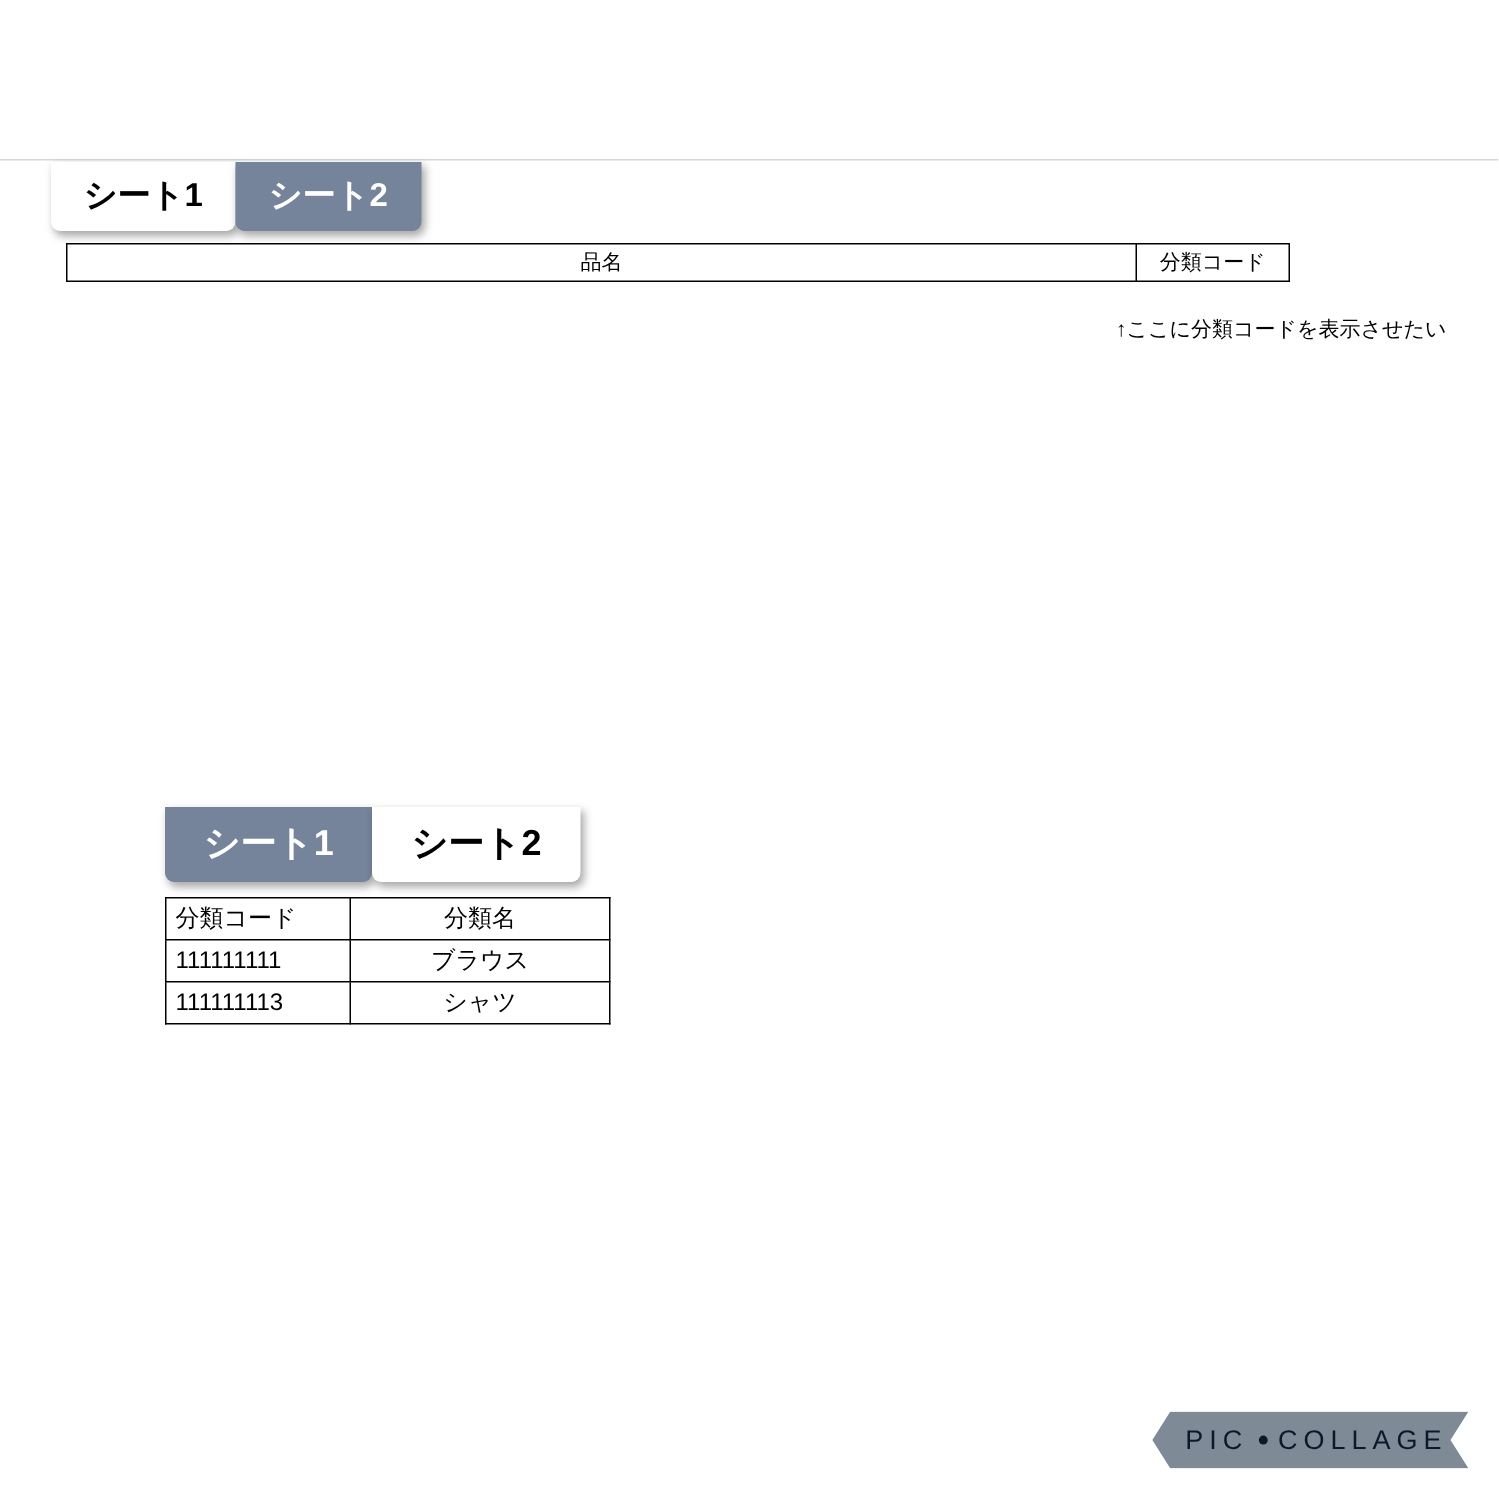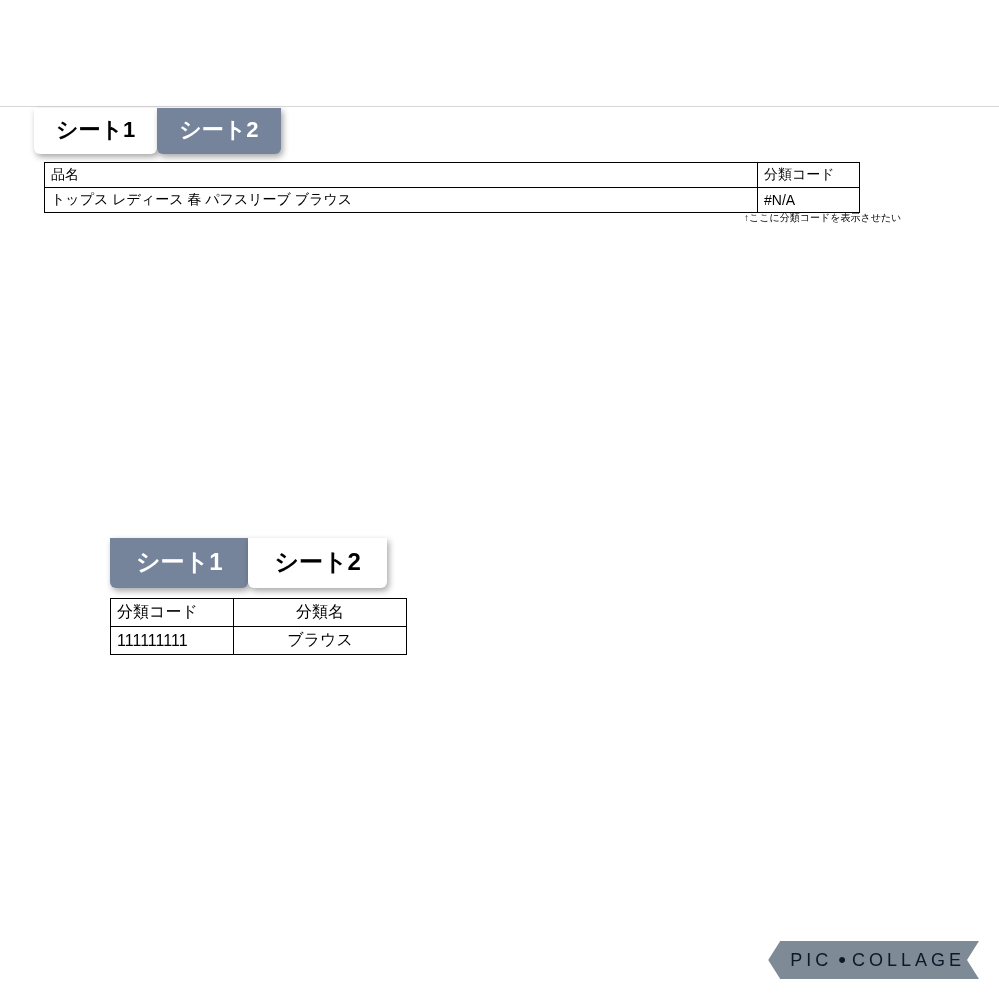--- a/index.html
+++ b/index.html
@@ -7,23 +7,23 @@
   hr.topline{position:absolute;left:0;top:106px;width:999px;border:none;border-top:1px solid #d7d7d7;margin:0}
 
   
   .tabs1{position:absolute;left:34px;top:108px;display:flex;align-items:flex-end}
   .tab{font-size:22px;font-weight:700;padding:7px 22px 9px 22px;border-radius:0 0 6px 6px;box-shadow:2px 3px 6px rgba(0,0,0,0.35);position:relative}
   .tab.white{background:#fff;color:#000}
   .tab.gray{background:#75839b;color:#fff}
   .tabs1 .tab.gray{margin-left:0}
 
   .table1{position:absolute;left:44px;top:162px;width:816px;border-collapse:collapse;font-size:14px}
-  .table1 th,.table1 td{border:1px solid #000;padding:3px 6px;text-align:left;font-weight:400;background:#fff}
+  .table1 th,.table1 td{border:1px solid #000;padding:3px 6px;text-align:center;font-weight:400;background:#fff}
   .table1 .col1{width:700px}
-  .annot{position:absolute;left:744px;top:211px;font-size:10px;white-space:nowrap}
+  .annot{position:absolute;left:744px;top:211px;font-size:14px;white-space:nowrap}
 
   
   .tabs2{position:absolute;left:110px;top:538px;display:flex;align-items:flex-end}
   .tabs2 .tab{font-size:24px;padding:8px 26px 10px 26px}
 
   .table2{position:absolute;left:110px;top:598px;border-collapse:collapse;font-size:16px;background:#fff}
   .table2 th,.table2 td{border:1px solid #000;padding:3px 6px;font-weight:400;text-align:center}
   .table2 .code{width:110px;text-align:left}
   .table2 .name{width:160px}
 
@@ -41,43 +41,43 @@
   <div class="tab white">シート1</div>
   <div class="tab gray">シート2</div>
 </div>
 
 <table class="table1">
   <tbody>
         <tr>
     <th class="col1">品名</th>
     <th>分類コード</th>
   </tr>
-  <tr>
-    <td class="col1">トップス レディース 春 パフスリーブ ブラウス</td>
-    <td>#N/A</td>
-  </tr>
 </tbody>
     </table>
 <div class="annot">↑ここに分類コードを表示させたい</div>
 
 <div class="tabs2">
   <div class="tab gray">シート1</div>
   <div class="tab white">シート2</div>
 </div>
 
 <table class="table2">
   <tbody>
         <tr>
     <th class="code" style="text-align:left">分類コード</th>
     <th class="name">分類名</th>
   </tr>
   <tr>
     <td class="code">111111111</td>
     <td class="name">ブラウス</td>
   </tr>
+  <tr>
+    <td class="code">111111113</td>
+    <td class="name">シャツ</td>
+  </tr>
 </tbody>
     </table>
 
 <div class="wm">
   <span>PIC</span>
   <span class="dot">•</span>
   <span>COLLAGE</span>
 </div>
 
 </div>

